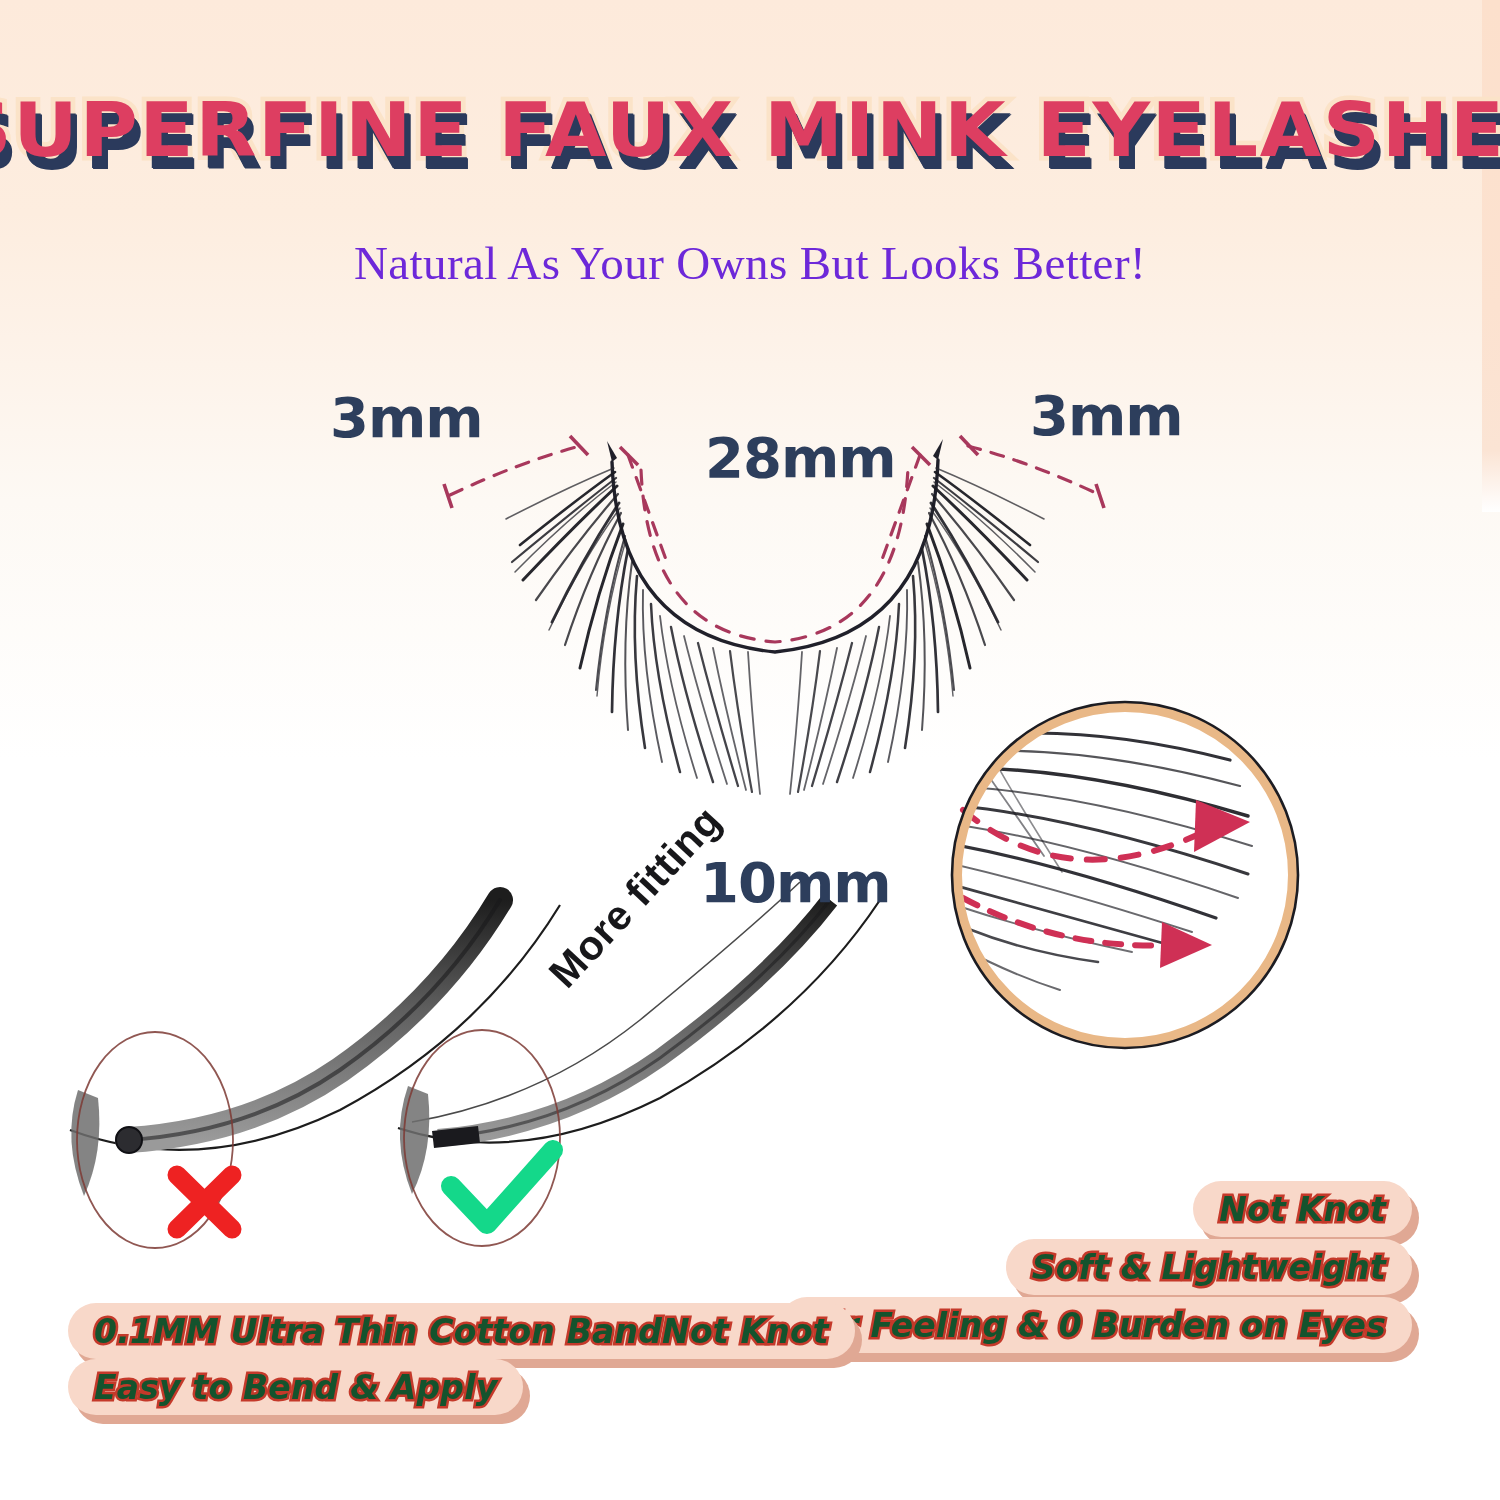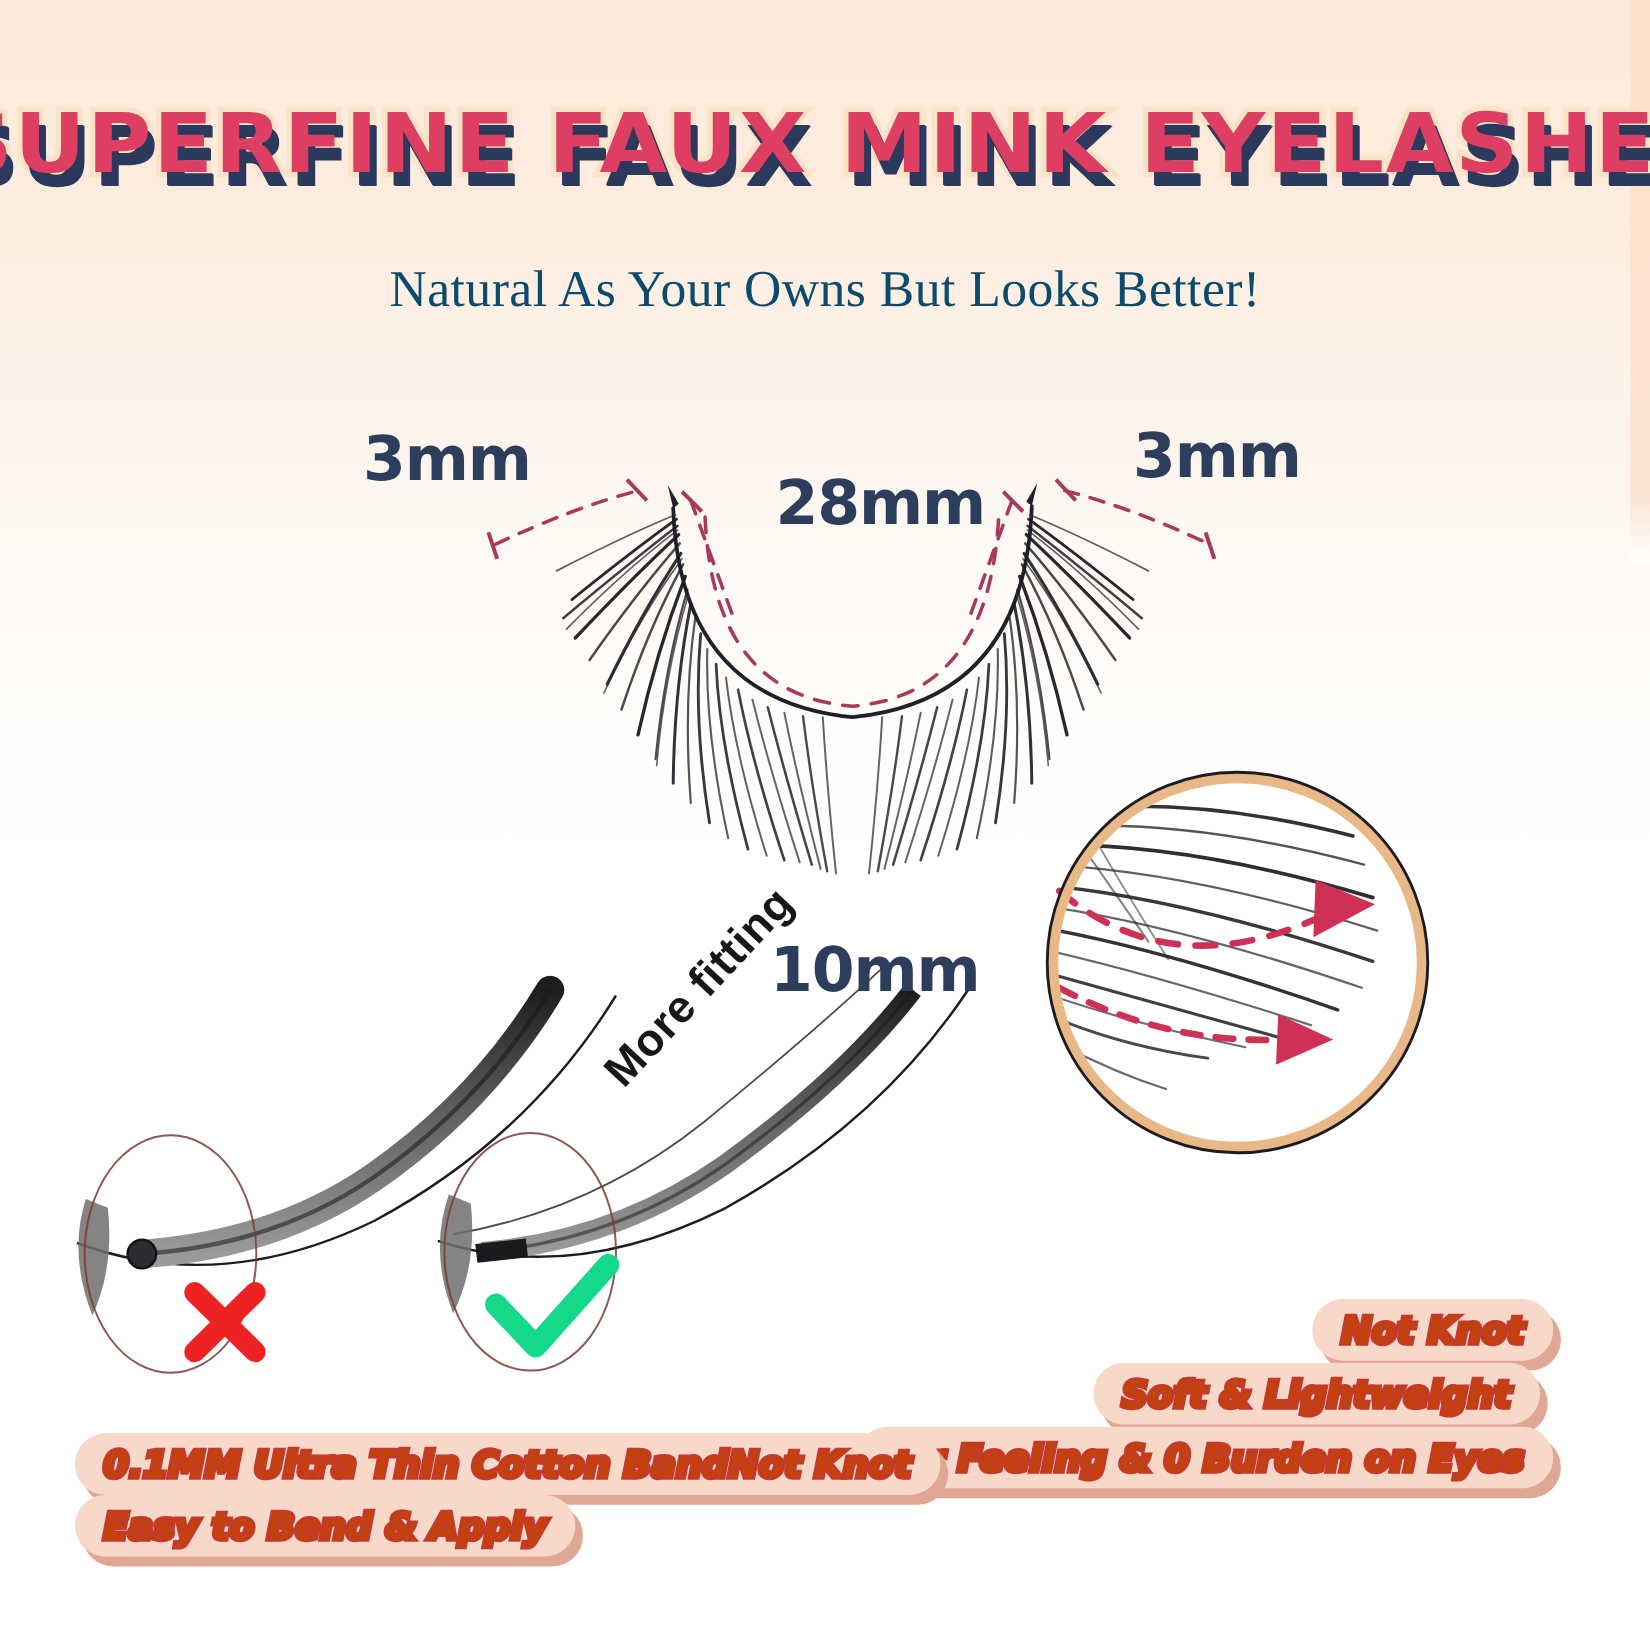--- a/index.html
+++ b/index.html
@@ -56,21 +56,21 @@
     white-space: nowrap;
   }
 
   .subtitle {
     position: absolute;
     left: 0; top: 236px;
     width: 1500px;
     text-align: center;
     font-family: "Liberation Serif", serif;
     font-size: 47px;
-    color: #0c4a6e;
+    color: #6d28d9;
     letter-spacing: 0.4px;
   }
 
   
   .mlabel {
     position: absolute;
     font-family: "DejaVu Sans", sans-serif;
     font-weight: bold;
     font-size: 56px;
     color: #2d3e5c;
@@ -114,29 +114,29 @@
     border-radius: 30px;
     background: #f8d8c9;
     box-shadow: 7px 9px 0 #e0a894;
     box-sizing: border-box;
   }
   .pill span {
     font-family: "DejaVu Sans", sans-serif;
     font-weight: bold;
     font-style: italic;
     font-size: 33px;
-    color: #c2410c;
+    color: #14532d;
     -webkit-text-stroke: 5px #c4392a;
     paint-order: stroke fill;
     white-space: nowrap;
     letter-spacing: 0.2px;
   }
   
   .pill.p-notknot   { right: 88px;  top: 1181px; }
-  .pill.p-soft      { right: 100px;  top: 1239px; }
+  .pill.p-soft      { right: 88px;  top: 1239px; }
   .pill.p-air       { right: 88px;  top: 1297px; }
   
   .pill.p-cotton    { left: 68px;   top: 1260px; margin-top: 43px; }
   .pill.p-easy      { left: 68px;   top: 1359px; text-align: right; }
 </style>
 </head>
 <body>
 
 <div id="page">
 

